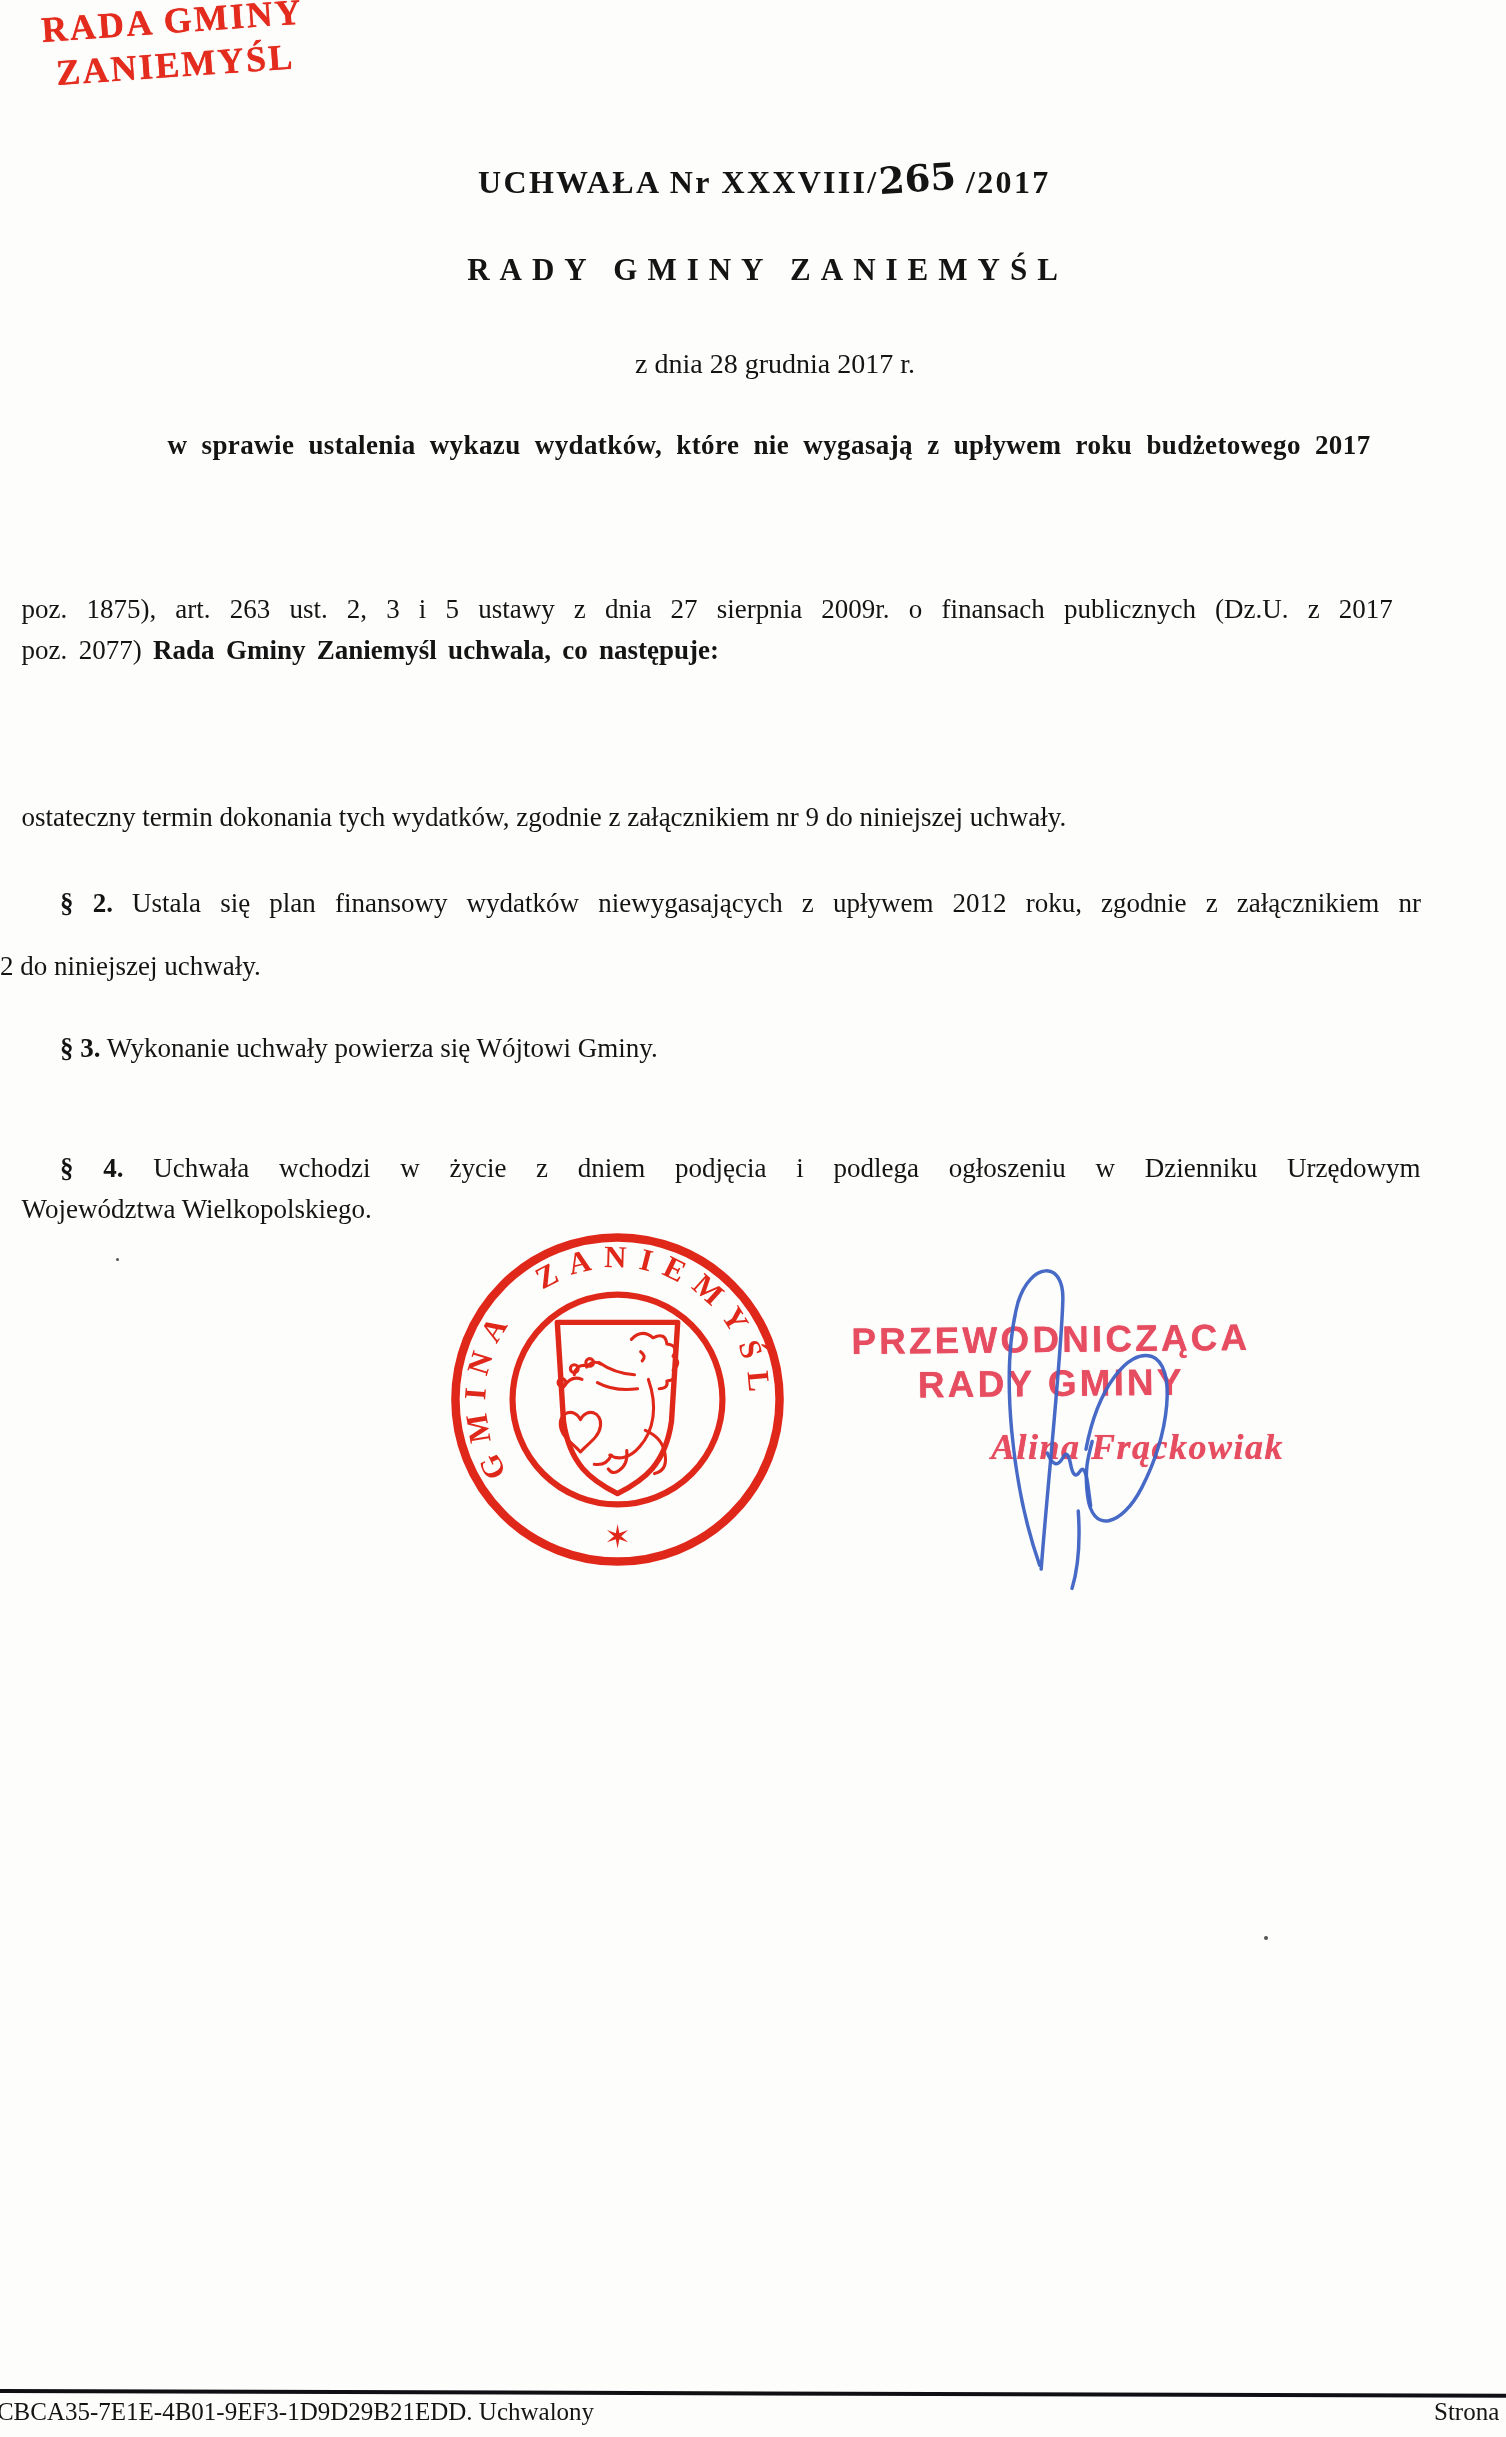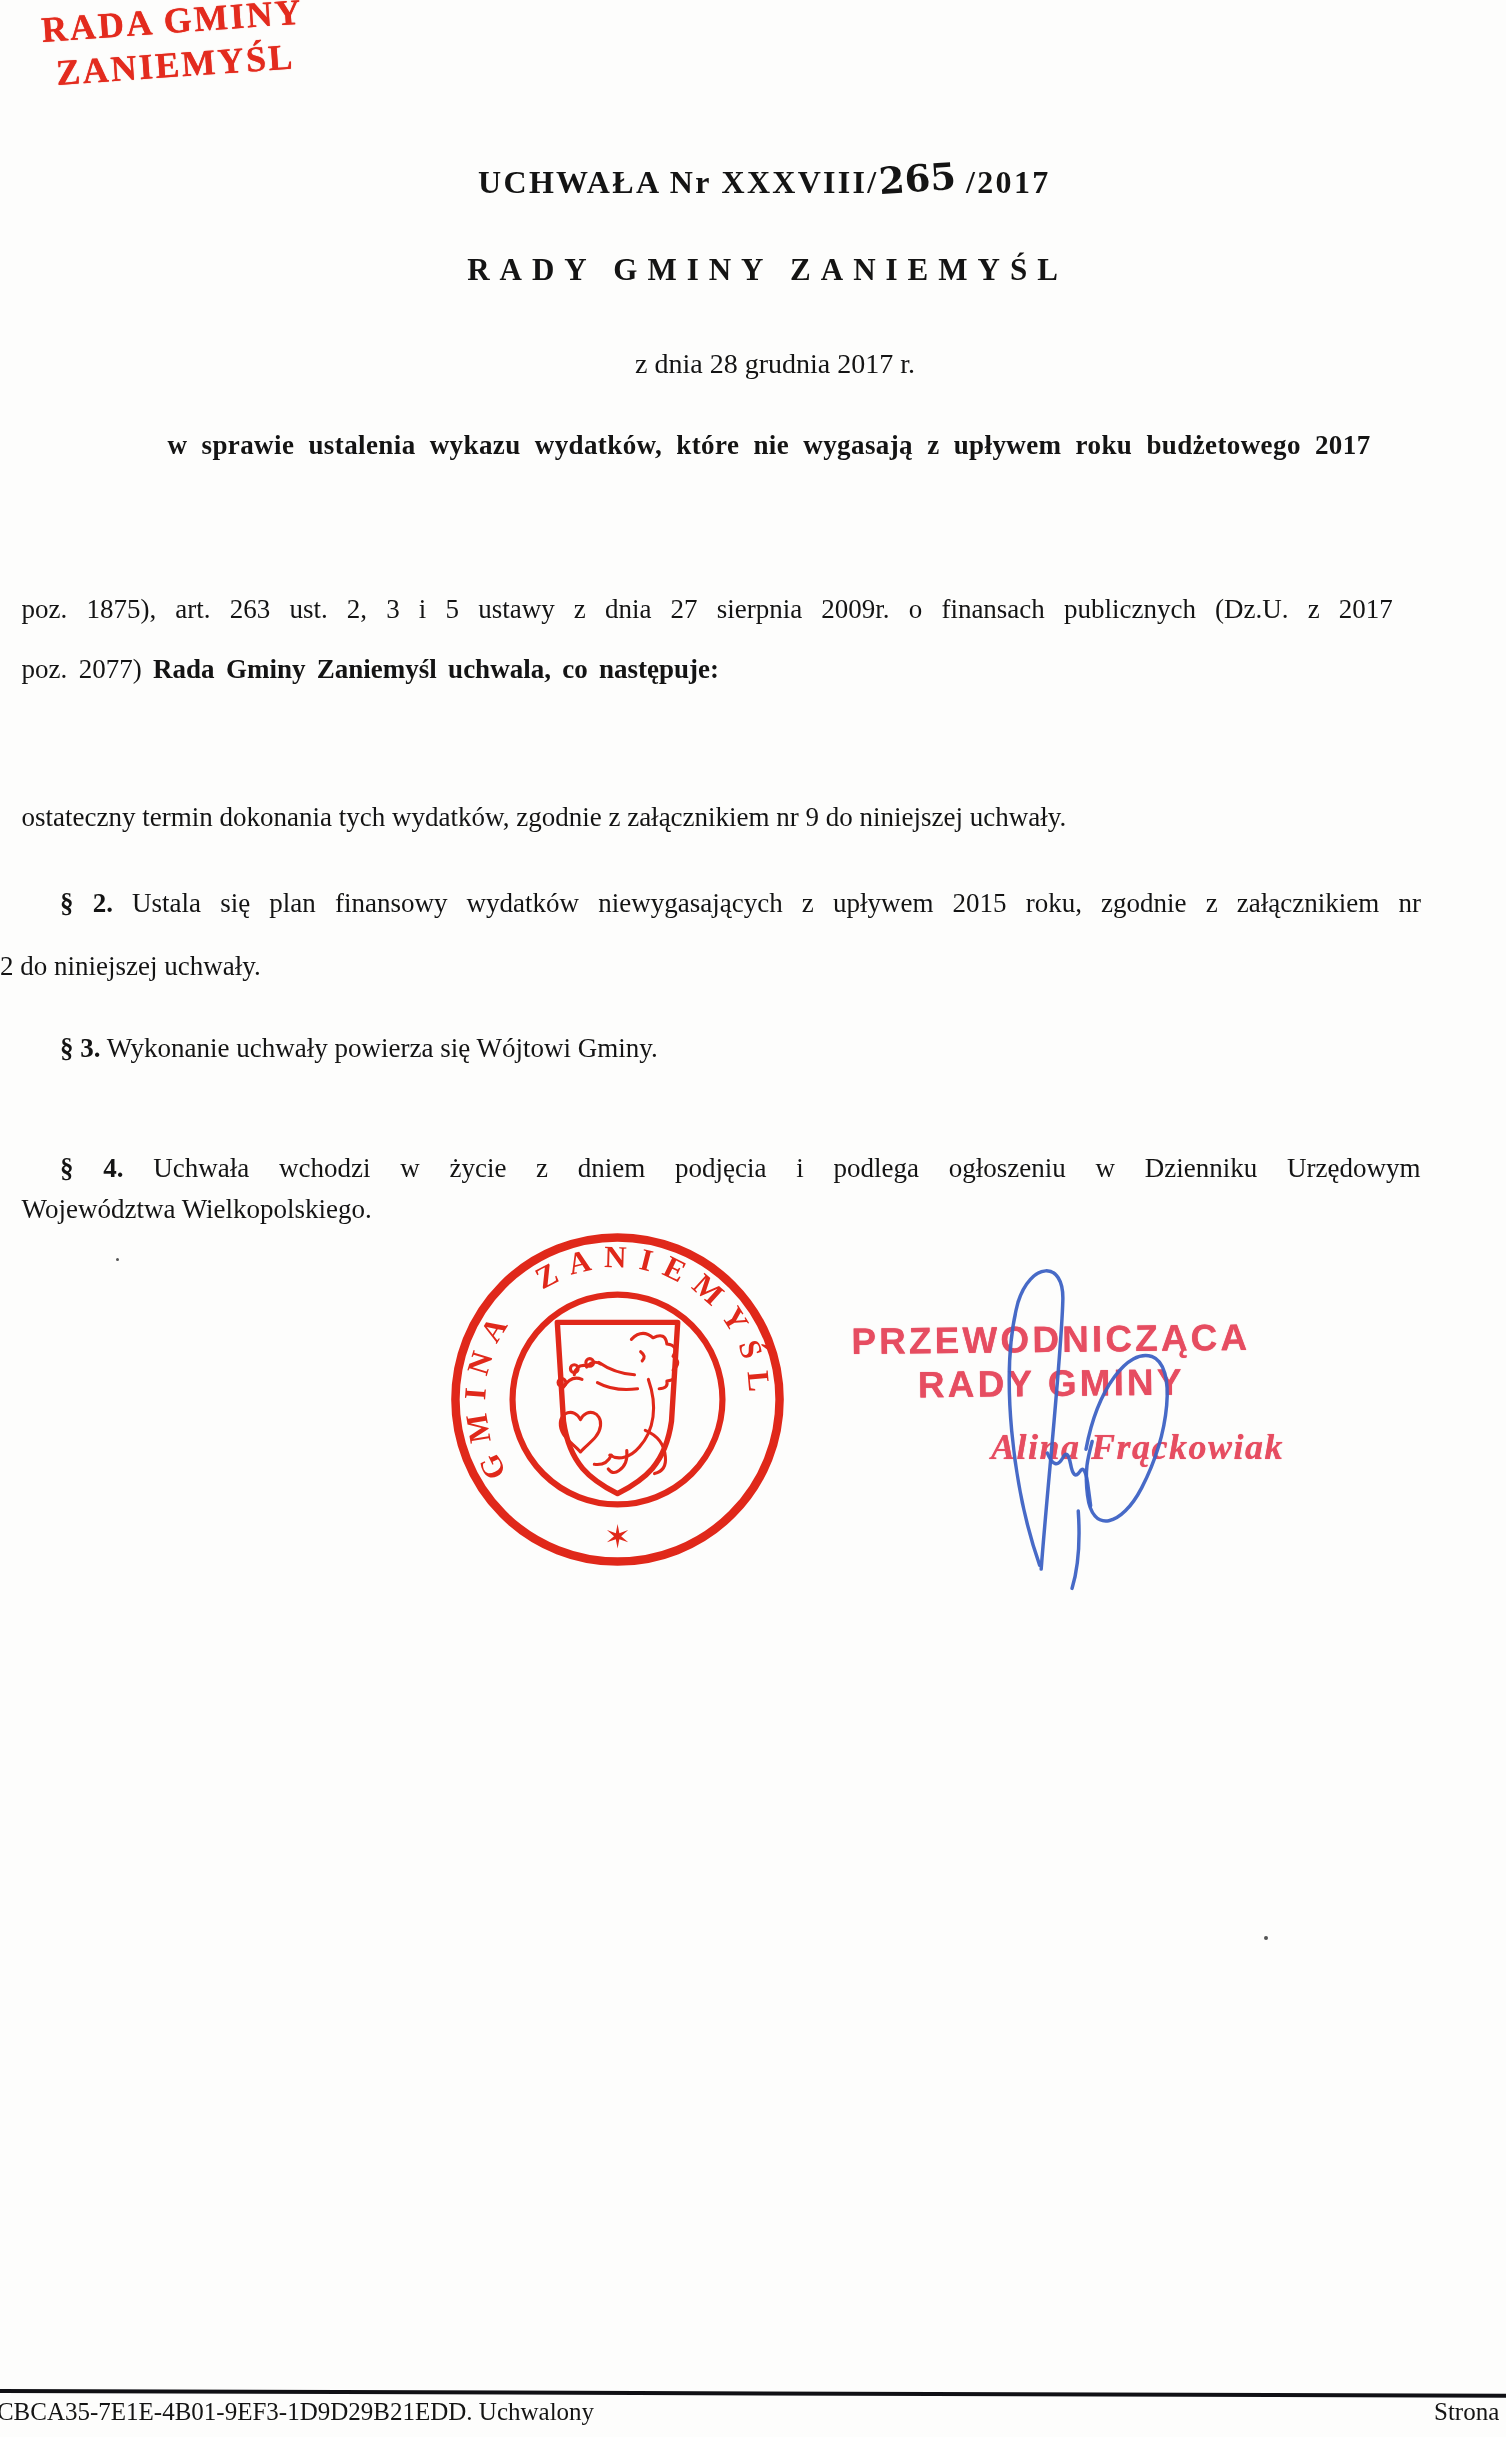--- a/index.html
+++ b/index.html
@@ -62,28 +62,28 @@
   </div>
 
   <div id="title" class="abs centerline">
     <span>UCHWAŁA Nr XXXVIII/</span><span class="hand">265</span><span> /2017</span>
   </div>
   <div id="subtitle" class="abs centerline">RADY GMINY ZANIEMYŚL</div>
   <div id="dateline" class="abs centerline">z dnia 28 grudnia 2017 r.</div>
   <div id="subject" class="abs centerline">w sprawie ustalenia wykazu wydatków, które nie wygasają z upływem roku budżetowego 2017</div>
 
   <div class="abs bodyline jw" style="top:591px">poz. 1875), art. 263 ust. 2, 3 i 5 ustawy z dnia 27 sierpnia 2009r. o finansach publicznych (Dz.U. z 2017</div>
-  <div class="abs bodyline jw3" style="top:651px">
+  <div class="abs bodyline jw3" style="top:632px">
     <span>poz. 2077) </span><span class="b">Rada Gminy Zaniemyśl uchwala, co następuje:</span>
   </div>
 
   <div class="abs bodyline" style="top:799px">ostateczny termin dokonania tych wydatków, zgodnie z załącznikiem nr 9 do niniejszej uchwały.</div>
 
   <div class="abs bodyline indent jw" style="top:885px">
-    <span class="b">§ 2.</span><span> Ustala się plan finansowy wydatków niewygasających z upływem 2015 roku, zgodnie z załącznikiem nr</span>
+    <span class="b">§ 2.</span><span> Ustala się plan finansowy wydatków niewygasających z upływem 2012 roku, zgodnie z załącznikiem nr</span>
   </div>
   <div class="abs bodyline" style="top:948px;left:0">2 do niniejszej uchwały.</div>
 
   <div class="abs bodyline indent" style="top:1030px">
     <span class="b">§ 3.</span><span> Wykonanie uchwały powierza się Wójtowi Gminy.</span>
   </div>
 
   <div class="abs bodyline indent jw2" style="top:1150px">
     <span class="b">§ 4.</span><span> Uchwała wchodzi w życie z dniem podjęcia i podlega ogłoszeniu w Dzienniku Urzędowym</span>
   </div>

